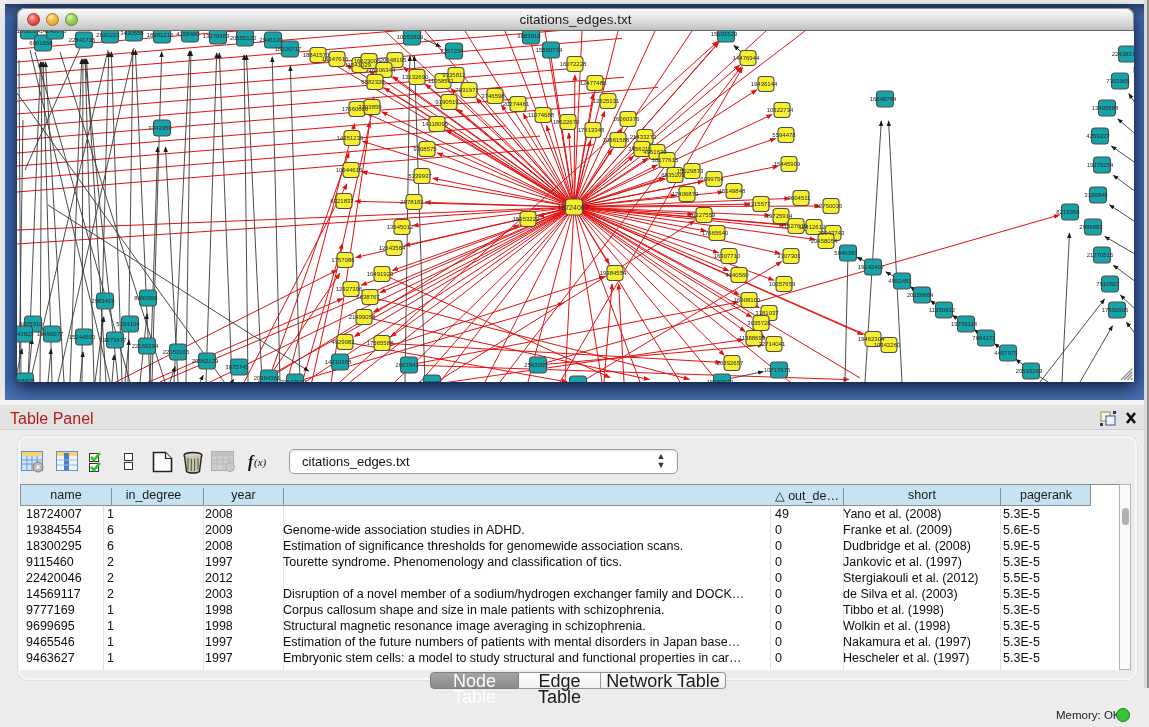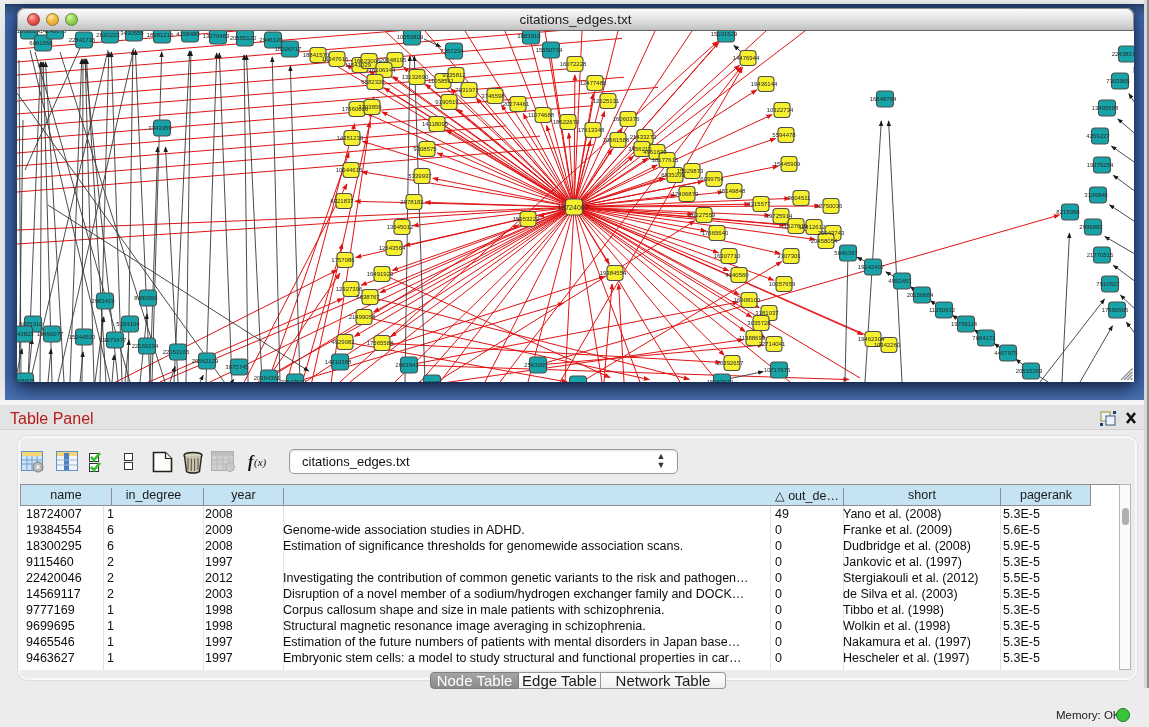--- a/index.html
+++ b/index.html
@@ -35,21 +35,21 @@
 #tbody{left:20px;top:506px;width:1099px;height:164px;background:#fff;overflow:hidden}
 #tbodyR{left:1119px;top:484px;width:12px;height:186px;background:#fafafa;border:1px solid #b5b5b5}
 #thumb{left:1121.5px;top:508px;width:7px;height:17px;border-radius:4px;background:#b0b0b0}
 .tr{position:absolute;left:0;width:1099px;height:16px;font-size:12.5px;color:#0c0c0c;white-space:nowrap}
 .tr span{position:absolute;top:1px;display:inline-block;overflow:hidden}
 .c0{left:6px;width:92px}.c1{left:87px;width:95px}.c2{left:185px;width:93px}
 .c3{left:263px;width:500px}.c4{left:755px;width:70px}
 .c5{left:823px;width:157px;text-align:left}.c6{left:983px;width:105px}
 .colline{position:absolute;top:506px;height:164px;width:1px;background:#e2e2e2}
 
-#segs{left:430px;top:672px;width:296px;height:26px;font-size:15px}
+#segs{left:430px;top:672px;width:296px;height:26px;font-size:18px}
 .seg{position:absolute;top:0;height:17px;line-height:16px;text-align:center;border:1px solid #979797;background:linear-gradient(#fff,#f0f0f0)}
 #seg1{left:0;width:89px;border-radius:4px 0 0 4px;background:linear-gradient(#a5a5a5,#8a8a8a);color:#fff;border-color:#7f7f7f}
 #seg2{left:89px;width:82px;color:#1a1a1a;border-left:none}
 #seg3{left:171px;width:125px;border-radius:0 4px 4px 0;color:#1a1a1a;border-left:none}
 #mem{left:1056px;top:709px;font-size:11.5px;color:#222}
 #memdot{left:1116px;top:708px;width:14px;height:14px;border-radius:50%;background:#38c43a;border:1px solid #1d7a20}
 </style></head>
 <body>
 <div id="stage">
  <div class="abs" id="deskTop"></div>
@@ -698,29 +698,29 @@
       <span class="c2">2008</span>
       <span class="c3">Estimation of significance thresholds for genomewide association scans.</span>
       <span class="c4">0</span>
       <span class="c5">Dudbridge et al. (2008)</span>
       <span class="c6">5.9E-5</span>
     </div>
 <div class="tr" style="left:20px;top:554px">
 <span class="c0">9115460</span>
       <span class="c1">2</span>
       <span class="c2">1997</span>
+      <span class="c3">Tourette syndrome. Phenomenology and classification of tics.</span>
       <span class="c4">0</span>
       <span class="c5">Jankovic et al. (1997)</span>
       <span class="c6">5.3E-5</span>
     </div>
 <div class="tr" style="left:20px;top:570px">
 <span class="c0">22420046</span>
       <span class="c1">2</span>
       <span class="c2">2012</span>
-      <span class="c3">Investigating the contribution of common genetic variants to the risk and pathogen…</span>
       <span class="c4">0</span>
       <span class="c5">Stergiakouli et al. (2012)</span>
       <span class="c6">5.5E-5</span>
     </div>
 <div class="tr" style="left:20px;top:586px">
 <span class="c0">14569117</span>
       <span class="c1">2</span>
       <span class="c2">2003</span>
       <span class="c3">Disruption of a novel member of a sodium/hydrogen exchanger family and DOCK…</span>
       <span class="c4">0</span>

